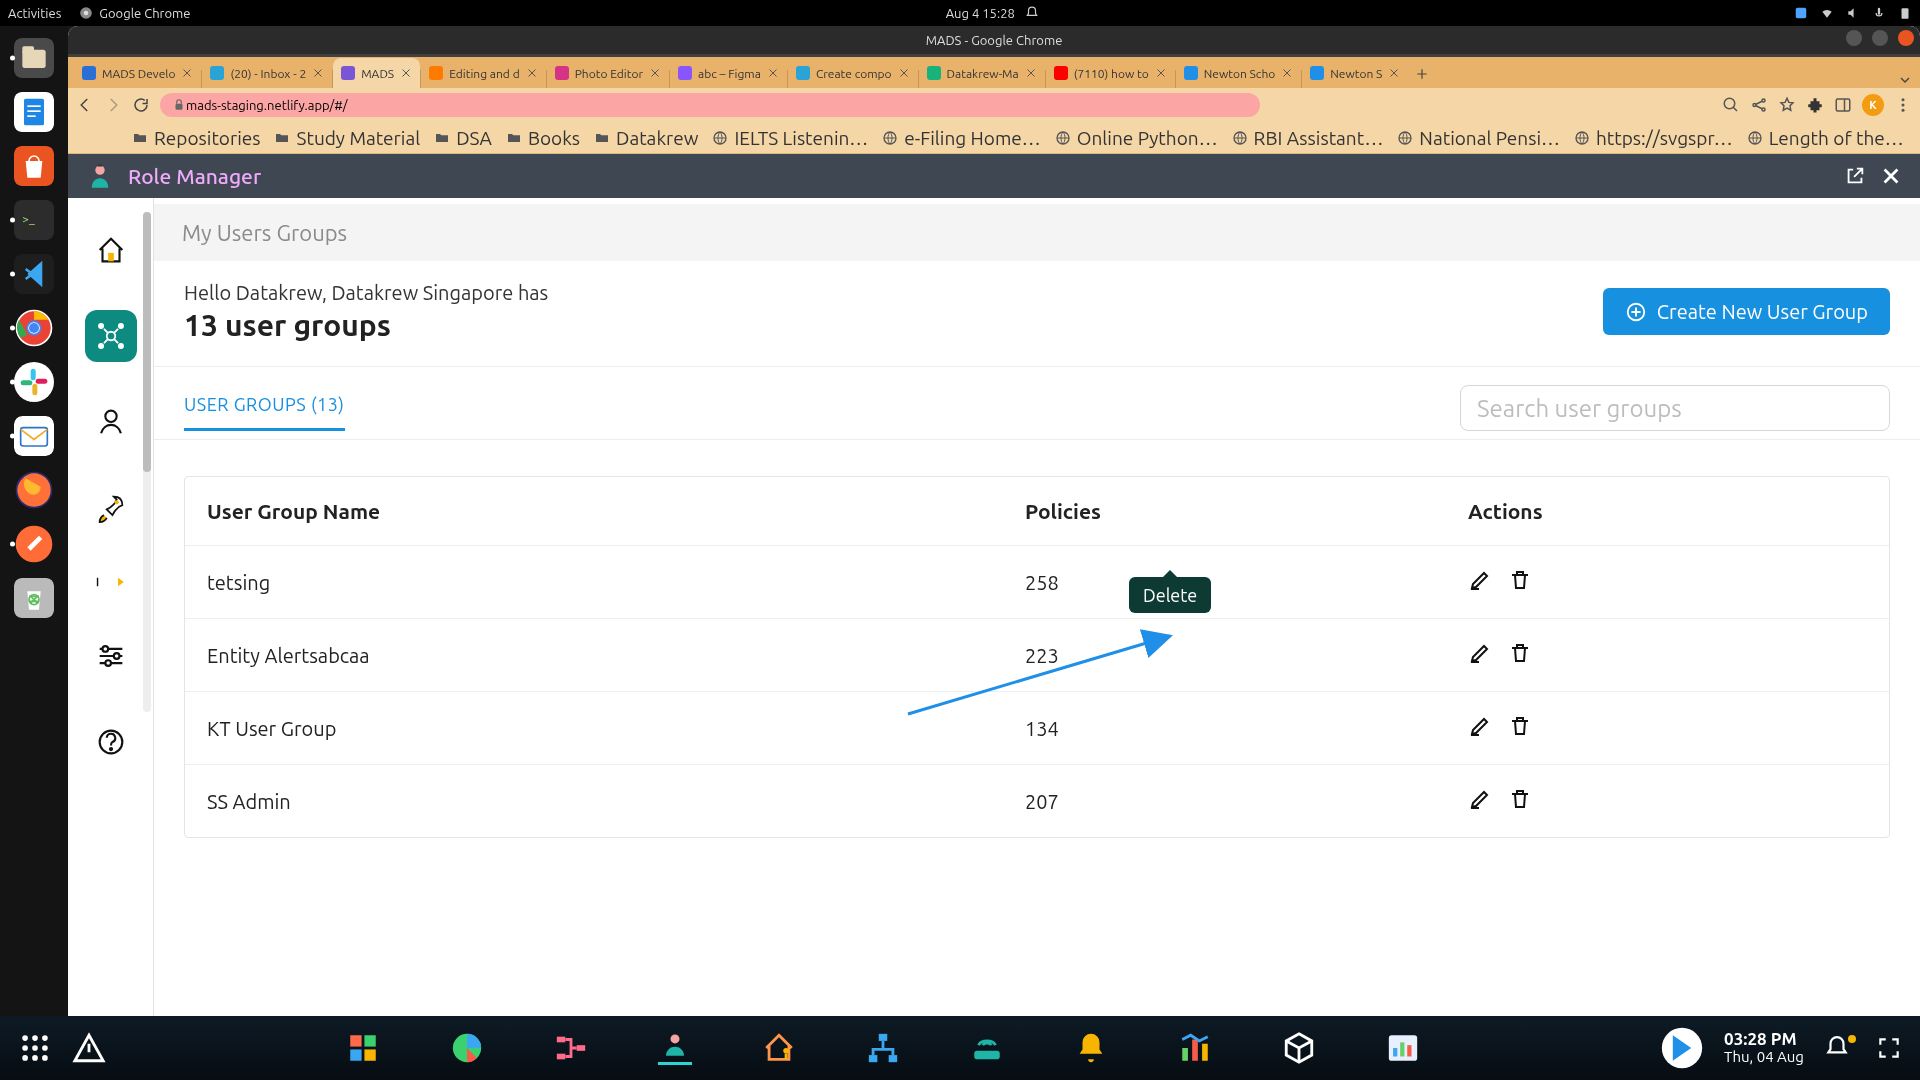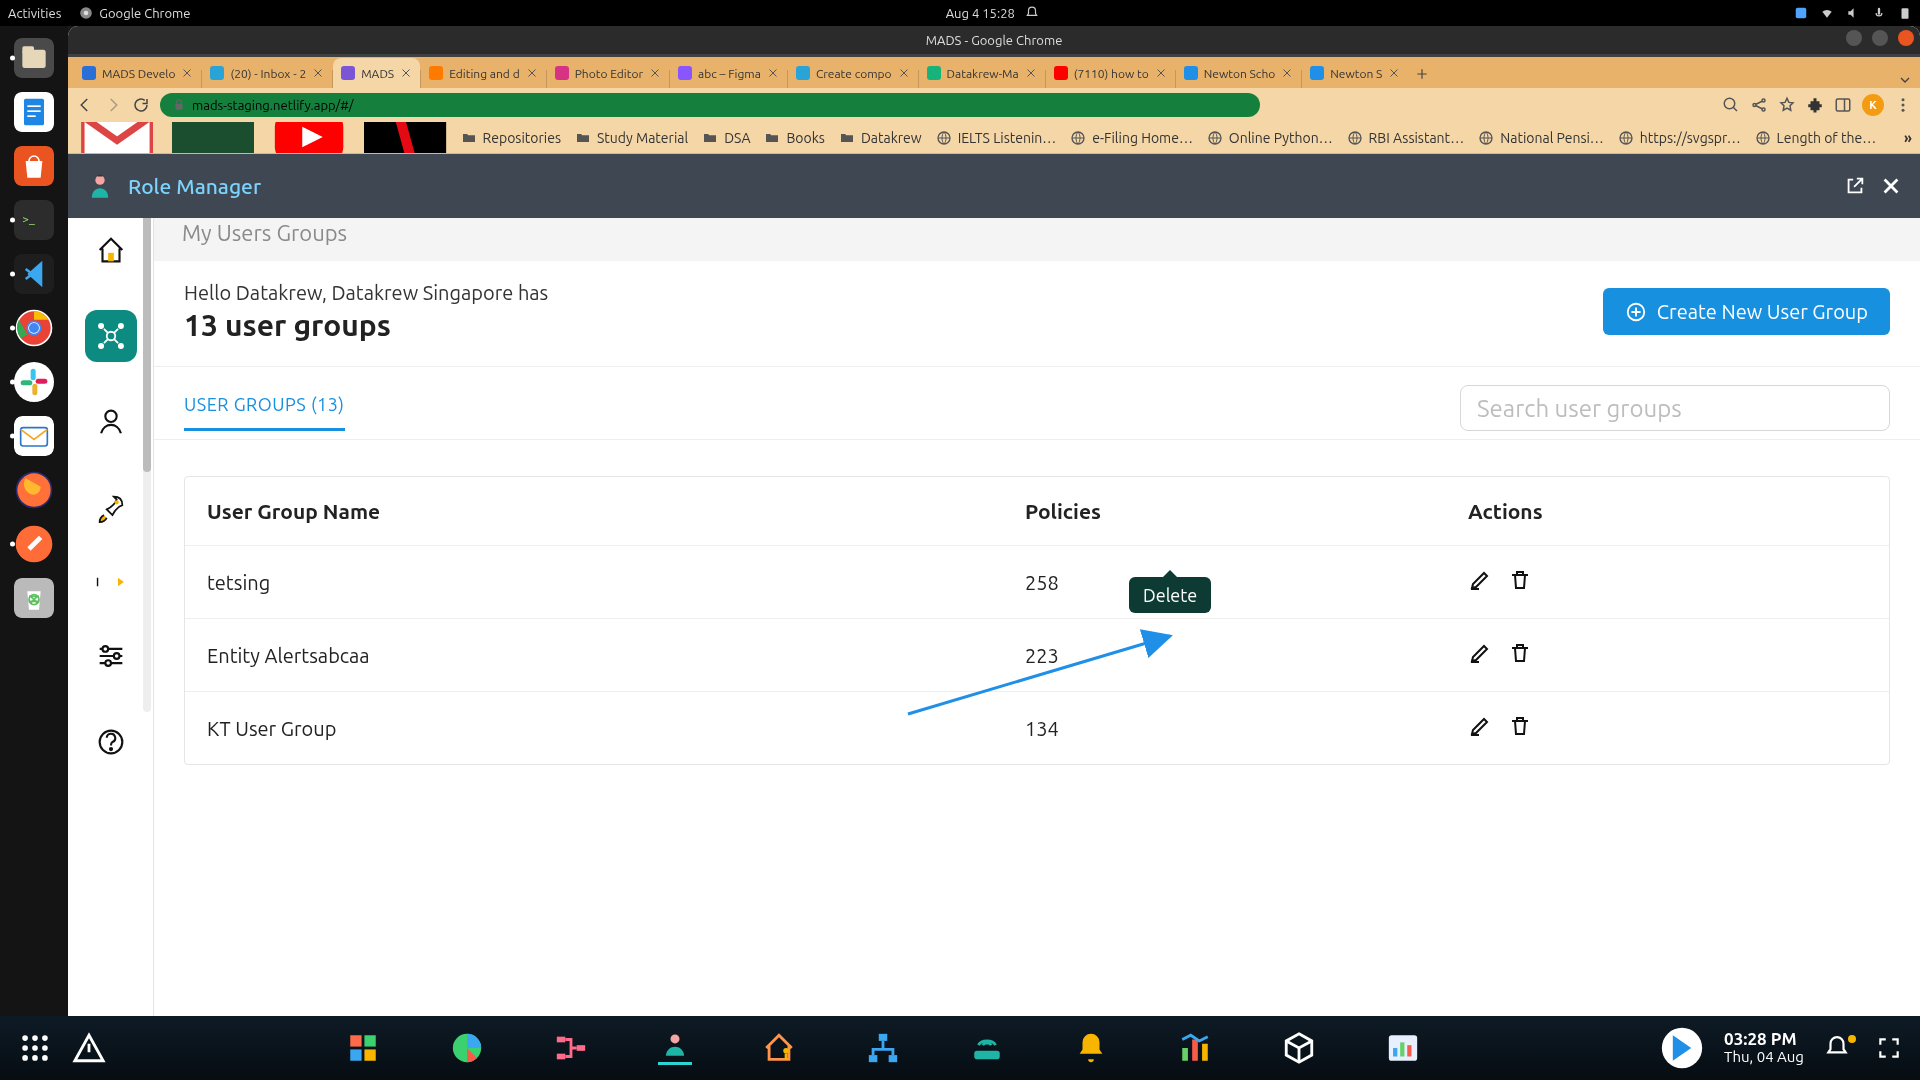--- a/index.html
+++ b/index.html
@@ -35,34 +35,34 @@
 .tab .label { overflow: hidden; text-overflow: ellipsis; }
 .tab.active { background: #f4d6a7; }
 .tab-sep { width: 1px; height: 18px; background: rgba(0,0,0,.15); }
 .new-tab { width: 28px; height: 28px; display: flex; align-items: center; justify-content: center; cursor: pointer; }
 .tab-strip .spacer { flex:1; }
 .tab-chevron { width: 30px; display:flex; align-items:center; justify-content:center; }
 
 
 .addr-bar { height: 34px; background: #f4d6a7; display: flex; align-items: center; padding: 0 8px; gap: 10px; font-size: 13px; color: #444; }
 .nav-ic { width: 18px; height: 18px; color: #555; cursor: pointer; }
-.omnibox { flex: 0 0 auto; background: #15803d; border-radius: 14px; height: 24px; display: flex; align-items: center; padding: 0 12px; gap: 6px; color: #444; width: 1100px; }
+.omnibox { flex: 0 0 auto; background: #fca5a5; border-radius: 14px; height: 24px; display: flex; align-items: center; padding: 0 12px; color: #444; width: 1100px; }
 .omnibox input { border: none; background: transparent; outline: none; font-size: 13px; flex:1; }
 .addr-bar .rspace { flex:1; }
 .addr-ic { width: 18px; height: 18px; color: #555; cursor:pointer; }
 .avatar-chip { width: 22px; height: 22px; background: #f39c12; color:#fff; border-radius: 50%; display:flex; align-items:center; justify-content:center; font-size:11px; font-weight:700; }
 
 
-.bm-bar { height: 32px; background: #f4d6a7; border-bottom: 1px solid #dcb77a; display: flex; align-items: center; padding: 0 8px; gap: 14px; font-size: 14px; color: #333; flex-wrap: nowrap; overflow: hidden; }
+.bm-bar { height: 32px; background: #f4d6a7; border-bottom: 1px solid #dcb77a; display: flex; align-items: center; padding: 0 8px; gap: 14px; font-size: 19px; color: #333; flex-wrap: nowrap; overflow: hidden; }
 .bm { display: flex; align-items: center; gap: 6px; cursor:pointer; white-space:nowrap; }
 .bm .bm-ic { width: 16px; height: 16px; }
 
 
 .app { flex: 1; display: flex; overflow: hidden; background: #fff; position: relative; }
-.app-header { height: 64px; background: #3f4752; color: #7dd3fc; display: flex; align-items: center; padding: 0 18px; gap: 14px; font-size: 21px; position: absolute; left:0; right:0; top:0; z-index:2; }
+.app-header { height: 44px; background: #3f4752; color: #f0abfc; display: flex; align-items: center; padding: 0 18px; gap: 14px; font-size: 21px; position: absolute; left:0; right:0; top:0; z-index:2; }
 .app-header .spacer { flex:1; }
 .hdr-ic { width: 22px; height: 22px; color: #fff; cursor:pointer; }
 
 .left-rail { width: 86px; background: #fff; border-right: 1px solid #e3e3e3; display: flex; flex-direction: column; align-items: center; padding-top: 70px; gap: 34px; position: relative; }
 .rail-item { width: 52px; height: 52px; display: flex; align-items: center; justify-content: center; border-radius: 12px; cursor: pointer; }
 .rail-item.active { background: #0d8b81; }
 .rail-item svg { width: 34px; height: 34px; }
 .rail-scroll { position: absolute; right: 2px; top: 58px; width: 8px; height: 500px; background: #eee; border-radius: 4px; }
 .rail-scroll .thumb { width: 8px; height: 260px; background: #bcbcbc; border-radius: 4px; }
 
@@ -629,20 +629,30 @@
               <tr>
                 <td>KT User Group</td>
                 <td>134</td>
                 <td><svg class="act-ic" viewBox="0 0 24 24" fill="none" stroke="#111" stroke-width="2">
                     <path d="M4 20l4-1 11-11-3-3L5 16z"></path>
                     <path d="M3 21h8"></path>
                   </svg><svg class="act-ic" viewBox="0 0 24 24" fill="none" stroke="#111" stroke-width="2">
                     <path d="M4 7h16M9 7V4h6v3M7 7l1 13h8l1-13"></path>
                   </svg></td>
               </tr>
+              <tr>
+                <td>SS Admin</td>
+                <td>207</td>
+                <td><svg class="act-ic" viewBox="0 0 24 24" fill="none" stroke="#111" stroke-width="2">
+                    <path d="M4 20l4-1 11-11-3-3L5 16z"></path>
+                    <path d="M3 21h8"></path>
+                  </svg><svg class="act-ic" viewBox="0 0 24 24" fill="none" stroke="#111" stroke-width="2">
+                    <path d="M4 7h16M9 7V4h6v3M7 7l1 13h8l1-13"></path>
+                  </svg></td>
+              </tr>
             </tbody>
         </table>
 
         <div class="tooltip" style="left:944px; top:100px;">
           <span>Delete</span>
         </div>
       </div>
 
       <svg class="annot-arrow" style="left:830px; top:470px;" width="300" height="100" viewBox="0 0 300 100">
         <defs>

